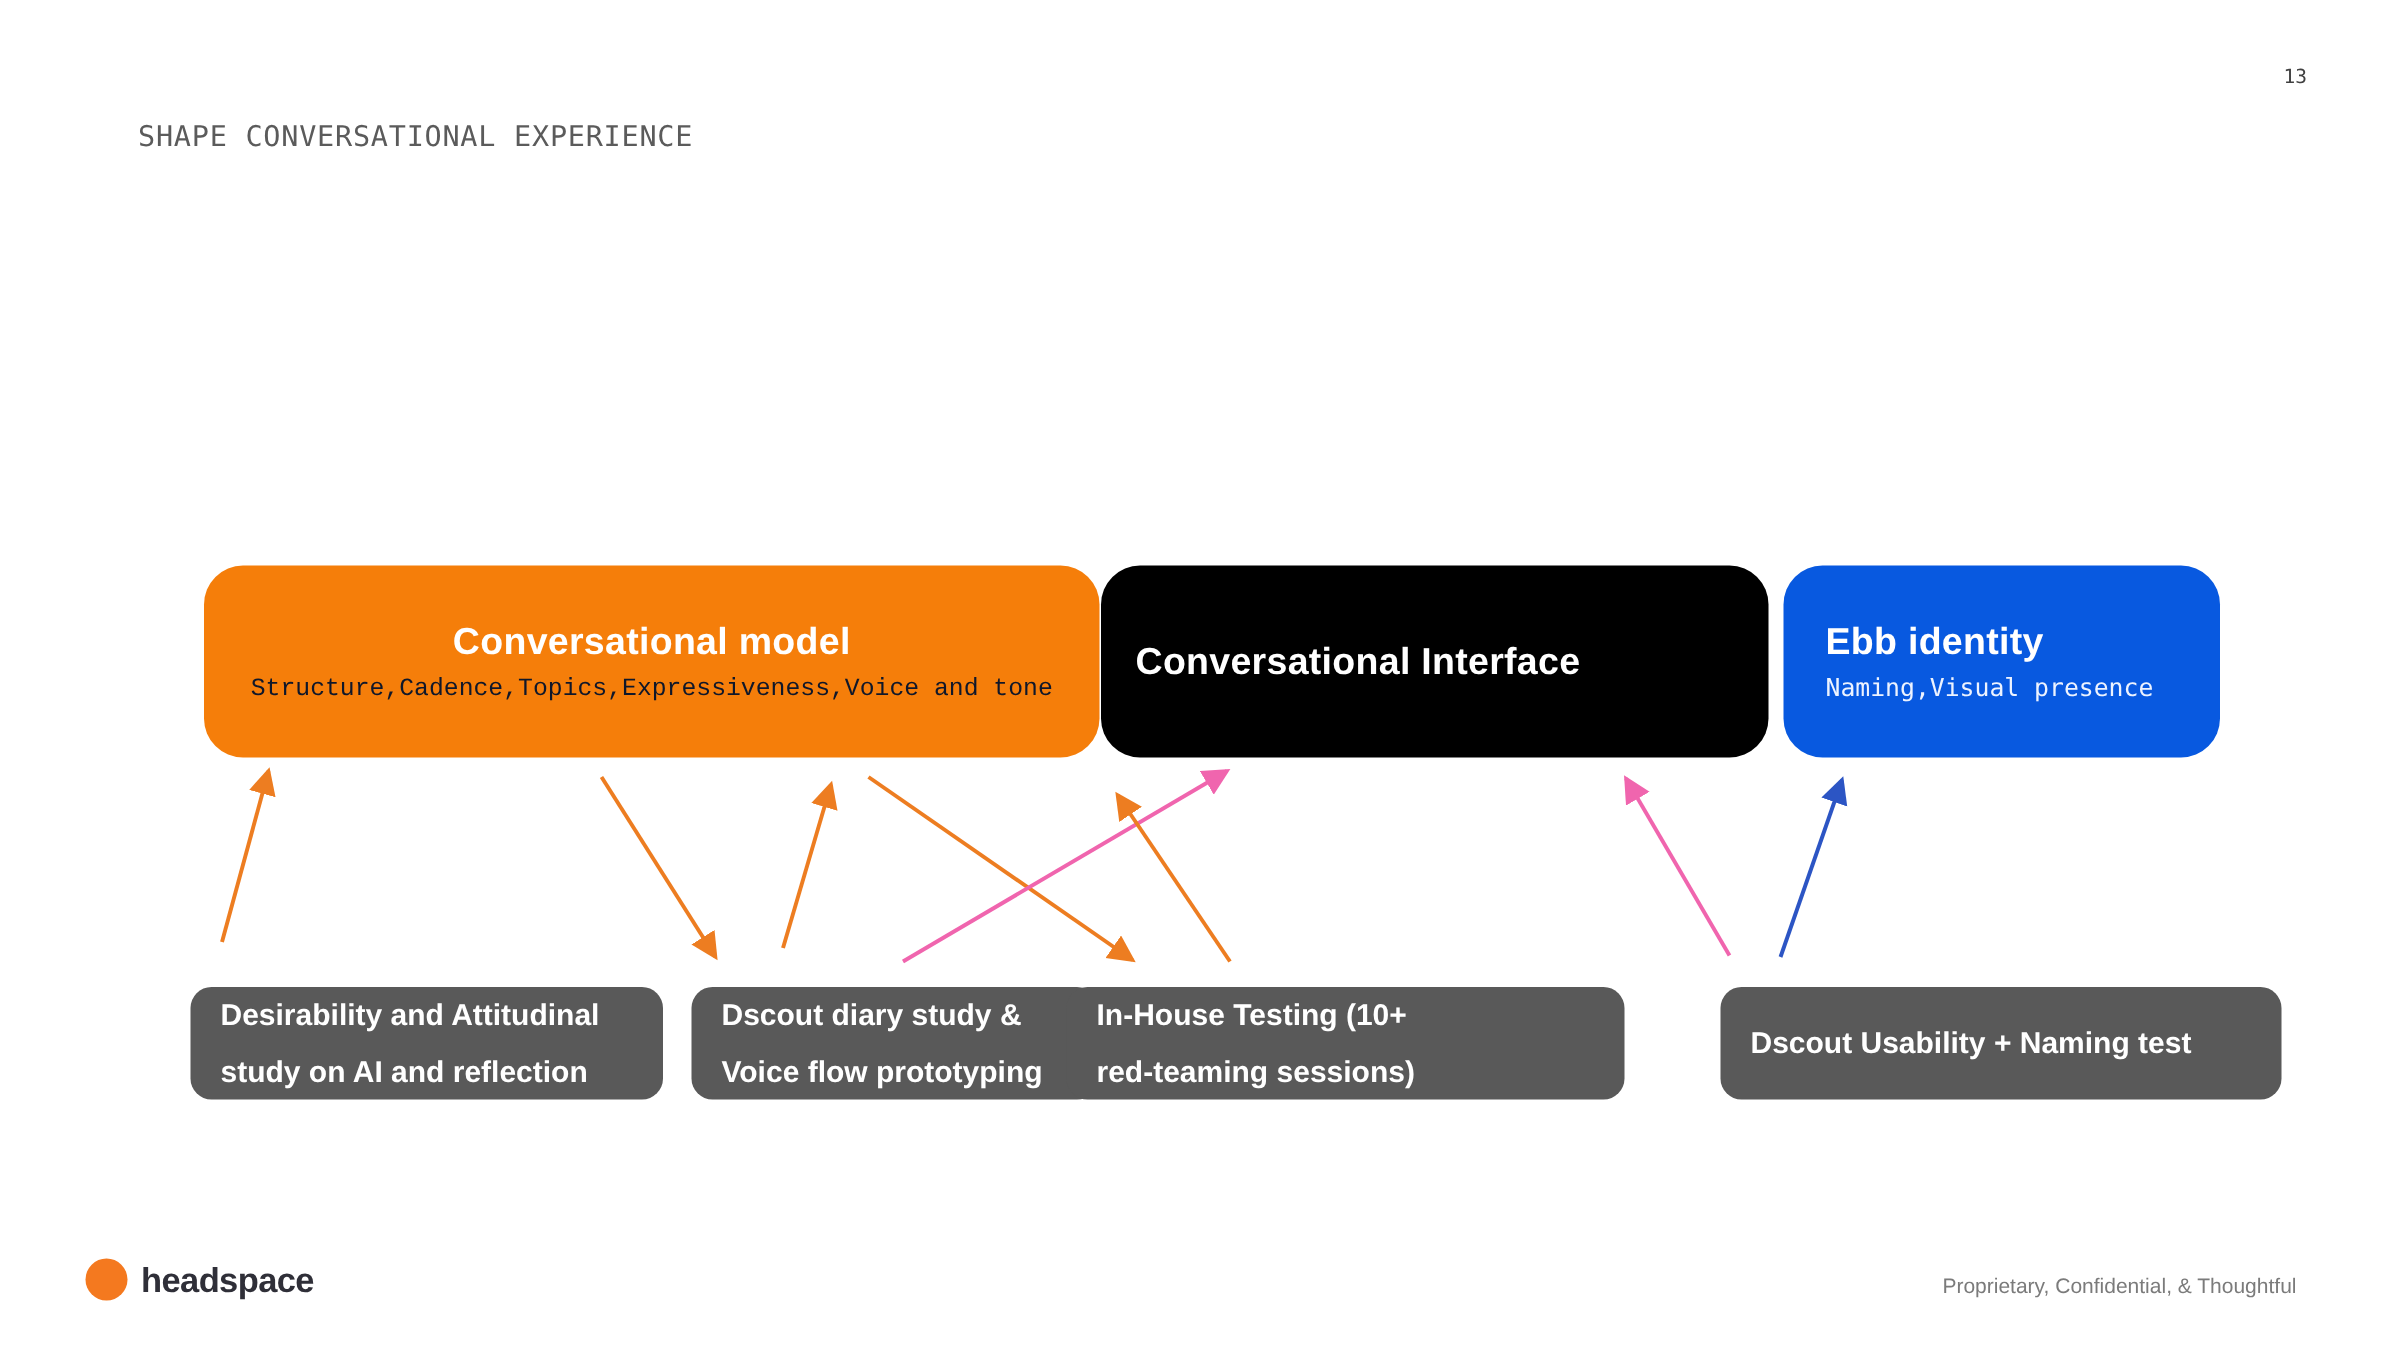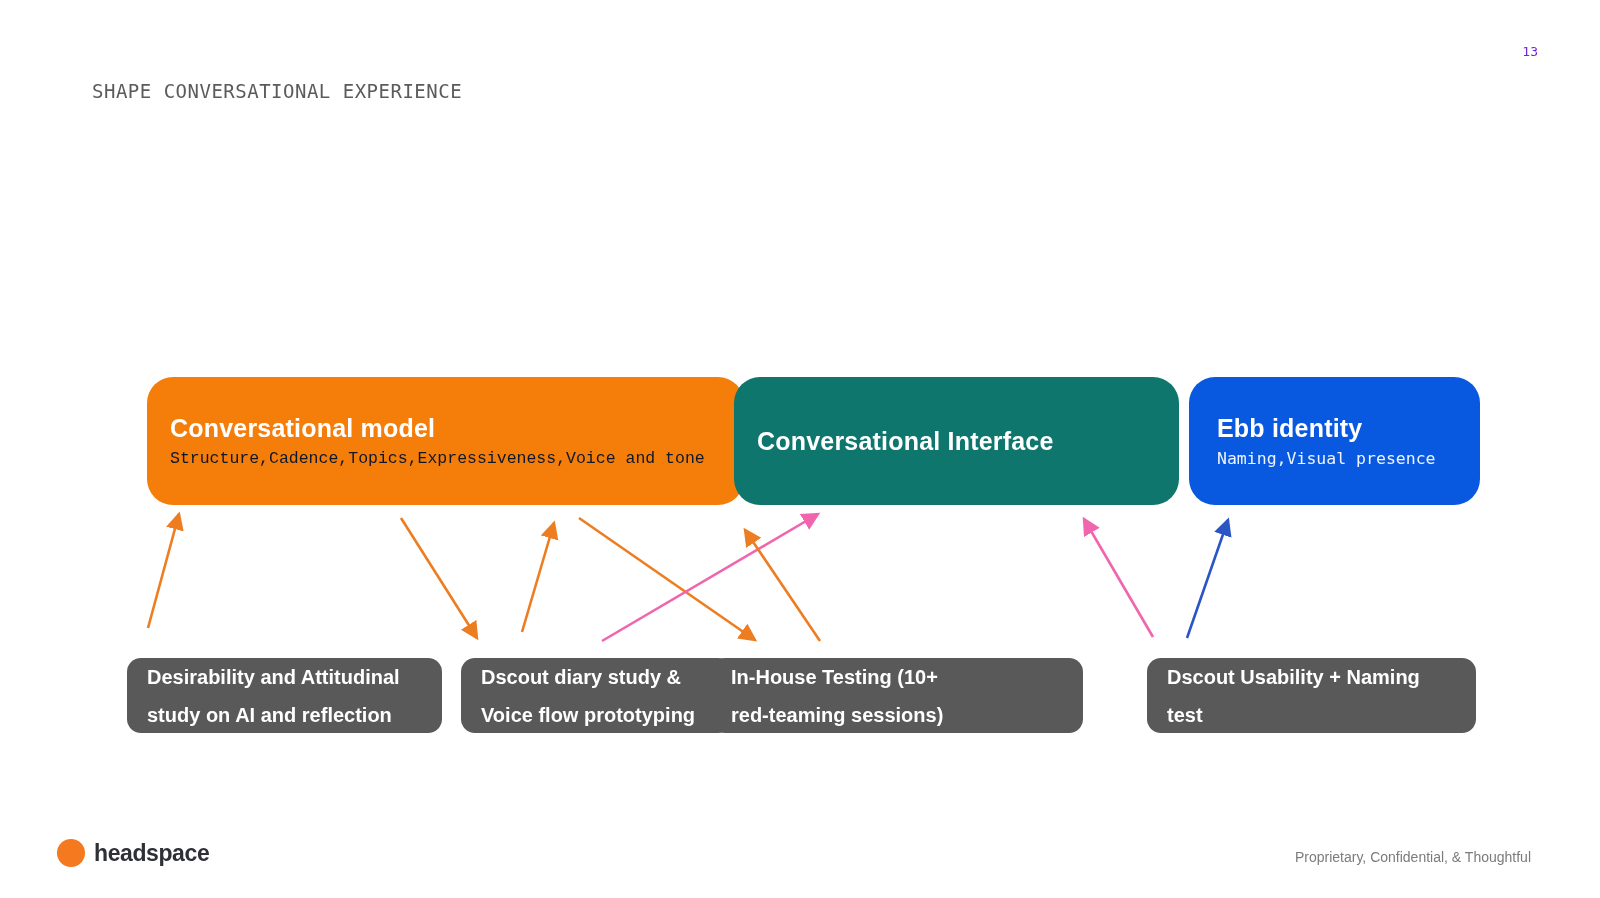--- a/index.html
+++ b/index.html
@@ -10,21 +10,21 @@
     background: #ffffff;
     overflow: hidden;
     font-family: "Liberation Sans", sans-serif;
   }
   .page-number {
     position: absolute;
     top: 44px;
     right: 62px;
     font-family: "DejaVu Sans Mono", monospace;
     font-size: 13px;
-    color: #6d28d9;
+    color: #404040;
   }
   .slide-title {
     position: absolute;
     left: 92px;
     top: 80px;
     font-family: "DejaVu Sans Mono", monospace;
     font-size: 19px;
     letter-spacing: 0.5px;
     color: #5b5b5b;
   }
@@ -34,21 +34,21 @@
     height: 128px;
     border-radius: 26px;
     color: #ffffff;
     display: flex;
     flex-direction: column;
     justify-content: center;
     gap: 6px;
     padding: 0 23px;
     box-sizing: border-box;
   }
-  #top-box-0 { left: 147px;  width: 597px; background: #F57E0A; }
+  #top-box-0 { left: 136px;  width: 597px; background: #F57E0A; align-items: center; }
   #top-box-1 { left: 734px;  width: 445px; background: #FC7EC5; }
   #top-box-2 { left: 1189px; width: 291px; background: #0859E0; }
   .box-title {
     font-size: 25px;
     font-weight: bold;
     letter-spacing: 0.2px;
   }
   .box-subtitle {
     font-family: "DejaVu Sans Mono", monospace;
     font-size: 16.5px;
@@ -68,21 +68,21 @@
   }
   .bottom-box .box-label {
     font-size: 20px;
     font-weight: bold;
     line-height: 38px;
     white-space: pre-line;
   }
   #bottom-box-0 { left: 127px;  width: 315px; }
   #bottom-box-1 { left: 461px;  width: 271px; }
   #bottom-box-2 { left: 711px;  width: 372px; }
-  #bottom-box-3 { left: 1147px; width: 329px; }
+  #bottom-box-3 { left: 1147px; width: 374px; }
   #arrow-layer {
     position: absolute;
     left: 0; top: 0;
     width: 1600px;
     height: 898px;
     pointer-events: none;
   }
   .footer-logo {
     position: absolute;
     left: 57px;
@@ -140,21 +140,21 @@
       <line x1="820" y1="641" x2="745" y2="530" stroke="#ED7D21" stroke-width="2.6" marker-end="url(#ah-orange)"></line>
       <line x1="1153" y1="637" x2="1084" y2="519" stroke="#F065AE" stroke-width="2.6" marker-end="url(#ah-pink)"></line>
       <line x1="1187" y1="638" x2="1228" y2="520" stroke="#2C55C4" stroke-width="2.6" marker-end="url(#ah-blue)"></line>
     </svg>
 
   <div class="top-box" id="top-box-0" style="background-color: rgb(245, 126, 10);">
     <div class="box-title">Conversational model</div>
     <div class="box-subtitle" style="color: #0f172a; font-family: Liberation Mono, monospace;">Structure,Cadence,Topics,Expressiveness,Voice and tone</div>
   </div>
 
-  <div class="top-box" id="top-box-1" style="background-color: #0f766e;">
+  <div class="top-box" id="top-box-1" style="background-color: #000000;">
     <div class="box-title">Conversational Interface</div>
   </div>
 
   <div class="top-box" id="top-box-2" style="background-color: rgb(8, 89, 224); padding-left: 28px;">
     <div class="box-title">Ebb identity</div>
     <div class="box-subtitle" style="color: rgb(237, 243, 255);">Naming,Visual presence</div>
   </div>
 
   <div class="bottom-box" id="bottom-box-0" style="background-color: rgb(89, 89, 89);">
     <div class="box-label">Desirability and Attitudinal

